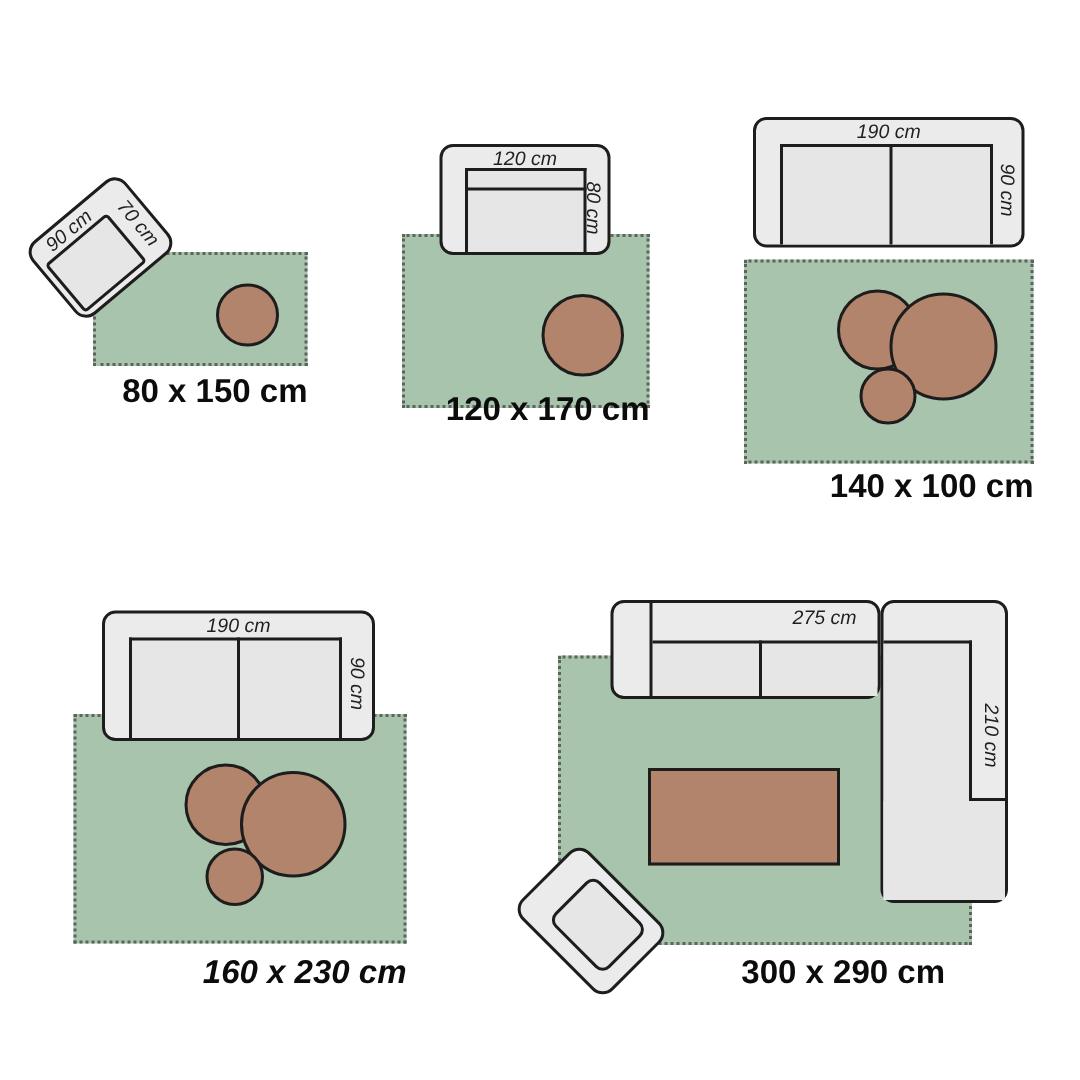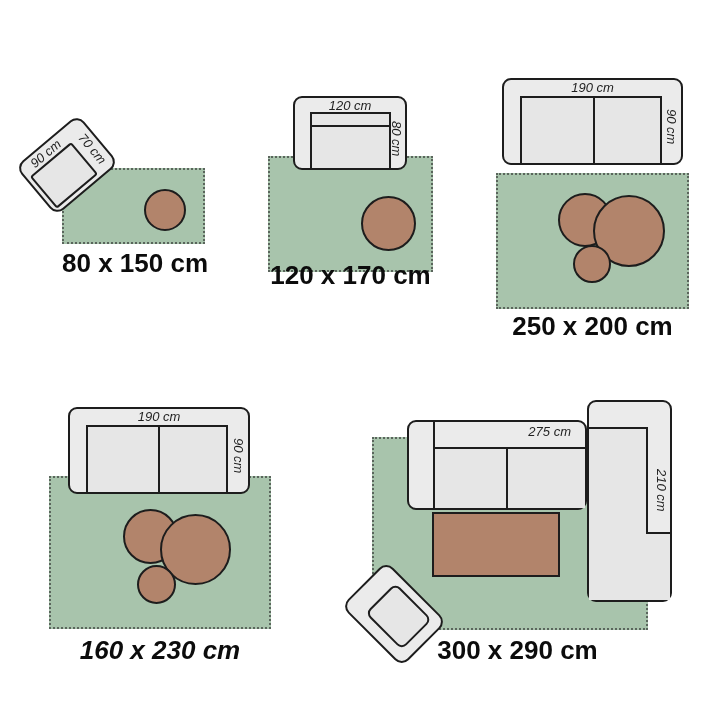--- a/index.html
+++ b/index.html
@@ -47,23 +47,23 @@
   }
   .dim-h { position: absolute; text-align: center; line-height: 15px; }
   .dim-v {
     position: absolute;
     writing-mode: vertical-rl;
     display: flex; align-items: center; justify-content: center;
   }
   .size-label {
     position: absolute;
     font-weight: bold;
-    font-size: 26px;
+    font-size: 22px;
     color: var(--label-text-color, #0c0c0c);
-    text-align: center;
+    text-align: right;
     white-space: nowrap;
   }
 </style>
 </head>
 <body>
 
 <div id="canvas">
 
   <div>
     <div class="rug" style="left:62px; top:168px; width:143px; height:76px;">
@@ -95,21 +95,21 @@
       <div class="seat open-bottom" style="left:16px; top:16px; width:142px; bottom:0;"></div>
       <div class="line" style="left:89px; top:16px; width:2px; bottom:0;"></div>
       <div class="dim dim-h" style="left:0; right:0; top:0; height:15px;">190 cm</div>
       <div class="dim dim-v" style="right:1px; width:17px; top:18px; bottom:8px;">90 cm</div>
     </div>
     <div class="rug" style="left:496px; top:173px; width:193px; height:136px;">
       <div class="pouf" style="left:60px; top:18px; width:54px; height:54px;"></div>
       <div class="pouf" style="left:95px; top:20px; width:72px; height:72px;"></div>
       <div class="pouf" style="left:75px; top:70px; width:38px; height:38px;"></div>
     </div>
-    <div class="size-label" style="left:496px; width:193px; top:311px;">250 x 200 cm</div>
+    <div class="size-label" style="left:496px; width:193px; top:311px;">140 x 100 cm</div>
   </div>
 
   <div>
     <div class="rug" style="left:49px; top:476px; width:222px; height:153px;">
       <div class="pouf" style="left:72px; top:31px; width:55px; height:55px;"></div>
       <div class="pouf" style="left:109px; top:36px; width:71px; height:71px;"></div>
       <div class="pouf" style="left:86px; top:87px; width:39px; height:39px;"></div>
     </div>
     <div class="sofa" style="left:68px; top:407px; width:182px; height:87px;">
       <div class="seat open-bottom" style="left:16px; top:16px; width:142px; bottom:0;"></div>
@@ -117,21 +117,21 @@
       <div class="dim dim-h" style="left:0; right:0; top:0; height:15px;">190 cm</div>
       <div class="dim dim-v" style="right:1px; width:17px; top:18px; bottom:8px;">90 cm</div>
     </div>
     <div class="size-label" style="left:49px; width:222px; top:635px;font-style:italic;">160 x 230 cm</div>
   </div>
 
   <div>
     <div class="rug" style="left:372px; top:437px; width:276px; height:193px;"></div>
     <div class="table" style="left:432px; top:512px; width:128px; height:65px;"></div>
 
-    <div class="sofa" style="left:407px; top:420px; width:180px; height:90px; border-radius:9px;">
+    <div class="sofa" style="left:407px; top:400px; width:180px; height:66px; border-radius:9px;">
       <div class="fill" style="left:26px; top:27px; right:0; bottom:0;"></div>
       <div class="line" style="left:24px; top:0; width:2px; bottom:0;"></div>
       <div class="line" style="left:26px; top:25px; right:0; height:2px;"></div>
       <div class="line" style="left:97px; top:25px; width:2px; bottom:0;"></div>
       <div class="dim" style="position:absolute; top:2px; right:14px;">275 cm</div>
     </div>
 
     <div class="sofa" style="left:587px; top:400px; width:85px; height:202px; border-radius:9px;">
       <div class="fill" style="left:0; top:27px; width:57px; bottom:0;"></div>
       <div class="fill" style="left:0; top:132px; right:0; bottom:0;"></div>

